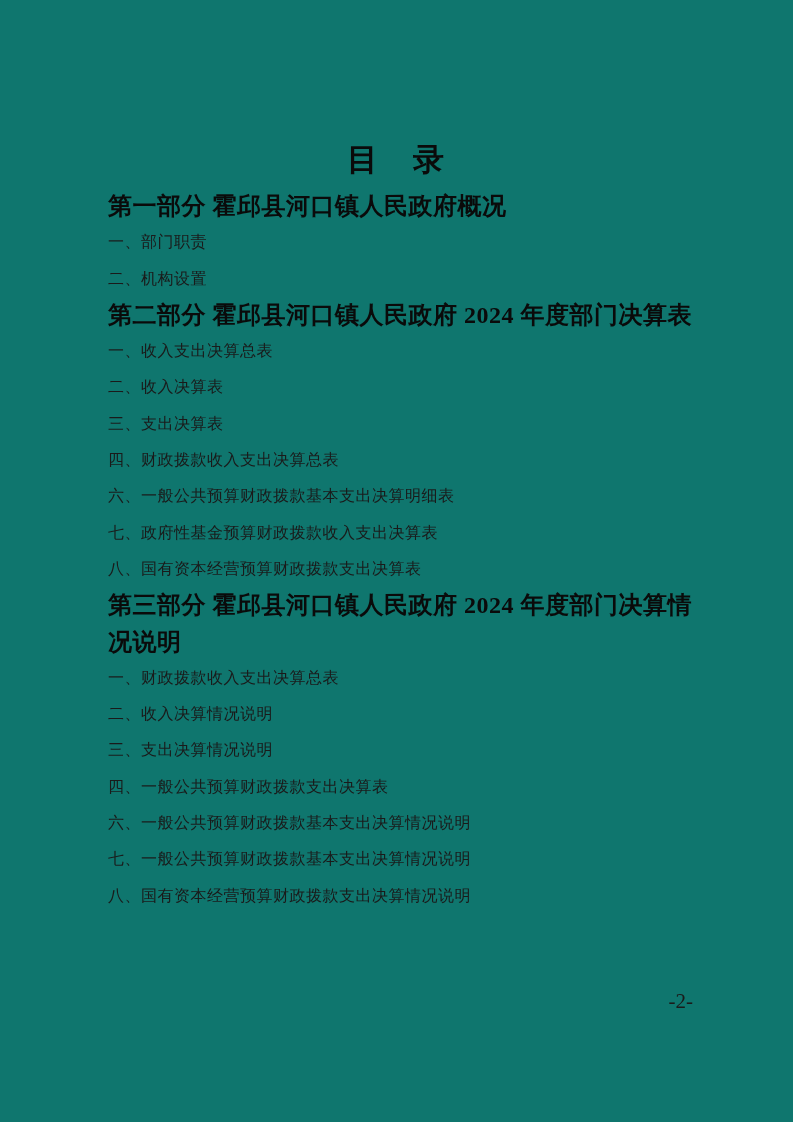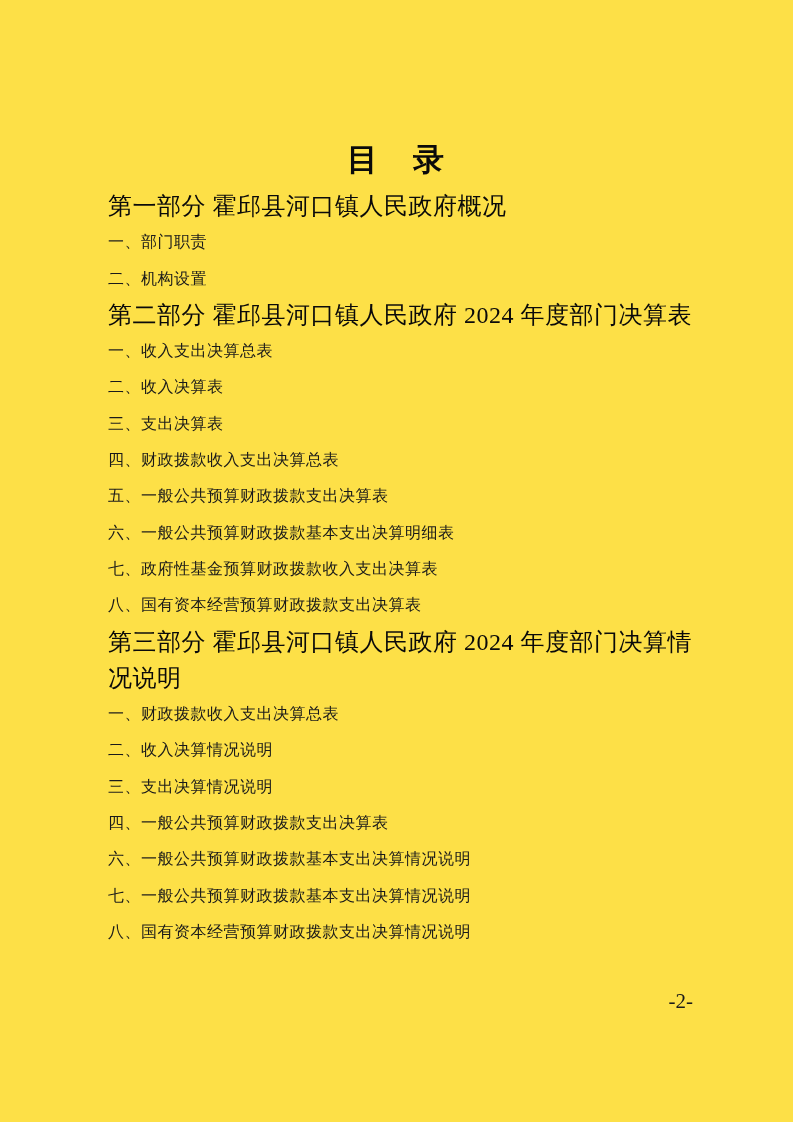--- a/index.html
+++ b/index.html
@@ -3,21 +3,21 @@
 <meta charset="utf-8">
 <style>
   * { margin: 0; padding: 0; box-sizing: border-box; }
   html, body { background: #e8e8e8; }
   body { font-family: "Liberation Serif", "DejaVu Serif", serif; }
 
   .page {
     position: relative;
     width: 793px;
     height: 1122px;
-    background: #fde047;
+    background: #0f766e;
     color: #111111;
     overflow: hidden;
   }
 
   .doc-title {
     position: absolute;
     top: 138px;
     left: 0;
     width: 100%;
     text-align: center;
@@ -35,21 +35,21 @@
     width: 592px;
   }
 
   .toc-line {
     line-height: 36.3px;
     min-height: 36.3px;
   }
 
   .section-heading {
     font-size: 24px;
-    font-weight: normal;
+    font-weight: bold;
     letter-spacing: 0.5px;
     color: #0a0a0a;
   }
 
   .toc-item {
     font-size: 16px;
     font-weight: normal;
     letter-spacing: 0.5px;
     color: #1a1a1a;
   }
@@ -77,21 +77,20 @@
 
     <div class="toc-line section-heading">第一部分 霍邱县河口镇人民政府概况</div>
     <div class="toc-line toc-item">一、部门职责</div>
     <div class="toc-line toc-item">二、机构设置</div>
 
     <div class="toc-line section-heading">第二部分 霍邱县河口镇人民政府 2024 年度部门决算表</div>
     <div class="toc-line toc-item">一、收入支出决算总表</div>
     <div class="toc-line toc-item">二、收入决算表</div>
     <div class="toc-line toc-item">三、支出决算表</div>
     <div class="toc-line toc-item">四、财政拨款收入支出决算总表</div>
-    <div class="toc-line toc-item">五、一般公共预算财政拨款支出决算表</div>
     <div class="toc-line toc-item">六、一般公共预算财政拨款基本支出决算明细表</div>
     <div class="toc-line toc-item">七、政府性基金预算财政拨款收入支出决算表</div>
     <div class="toc-line toc-item">八、国有资本经营预算财政拨款支出决算表</div>
 
     <div class="toc-line section-heading">第三部分 霍邱县河口镇人民政府 2024 年度部门决算情况说明</div>
     <div class="toc-line toc-item">一、财政拨款收入支出决算总表</div>
     <div class="toc-line toc-item">二、收入决算情况说明</div>
     <div class="toc-line toc-item">三、支出决算情况说明</div>
     <div class="toc-line toc-item">四、一般公共预算财政拨款支出决算表</div>
     <div class="toc-line toc-item">六、一般公共预算财政拨款基本支出决算情况说明</div>

